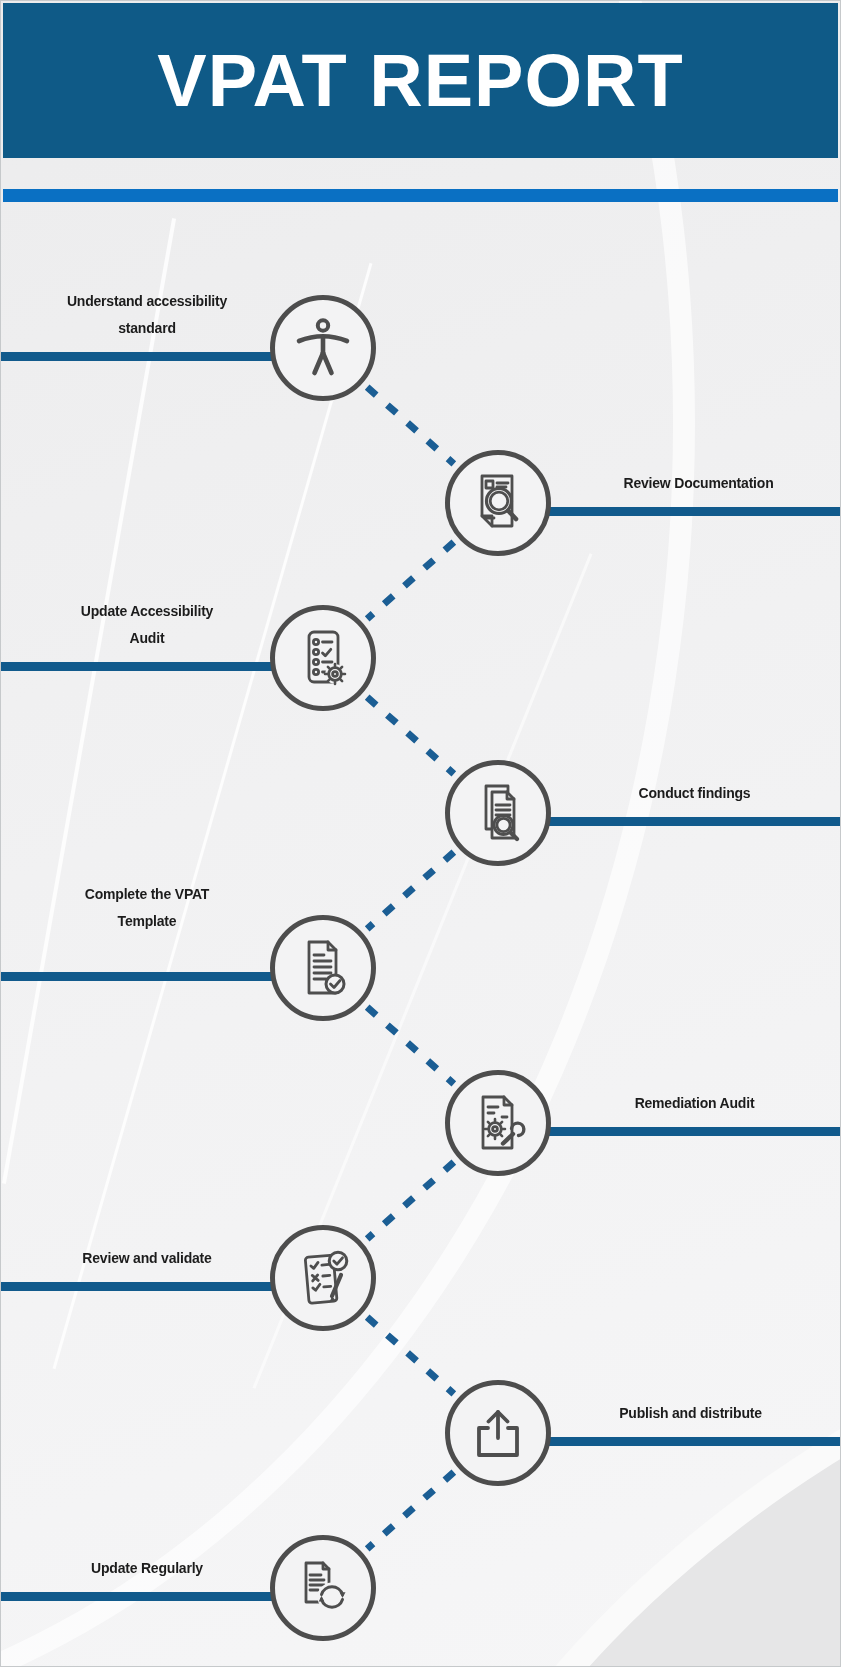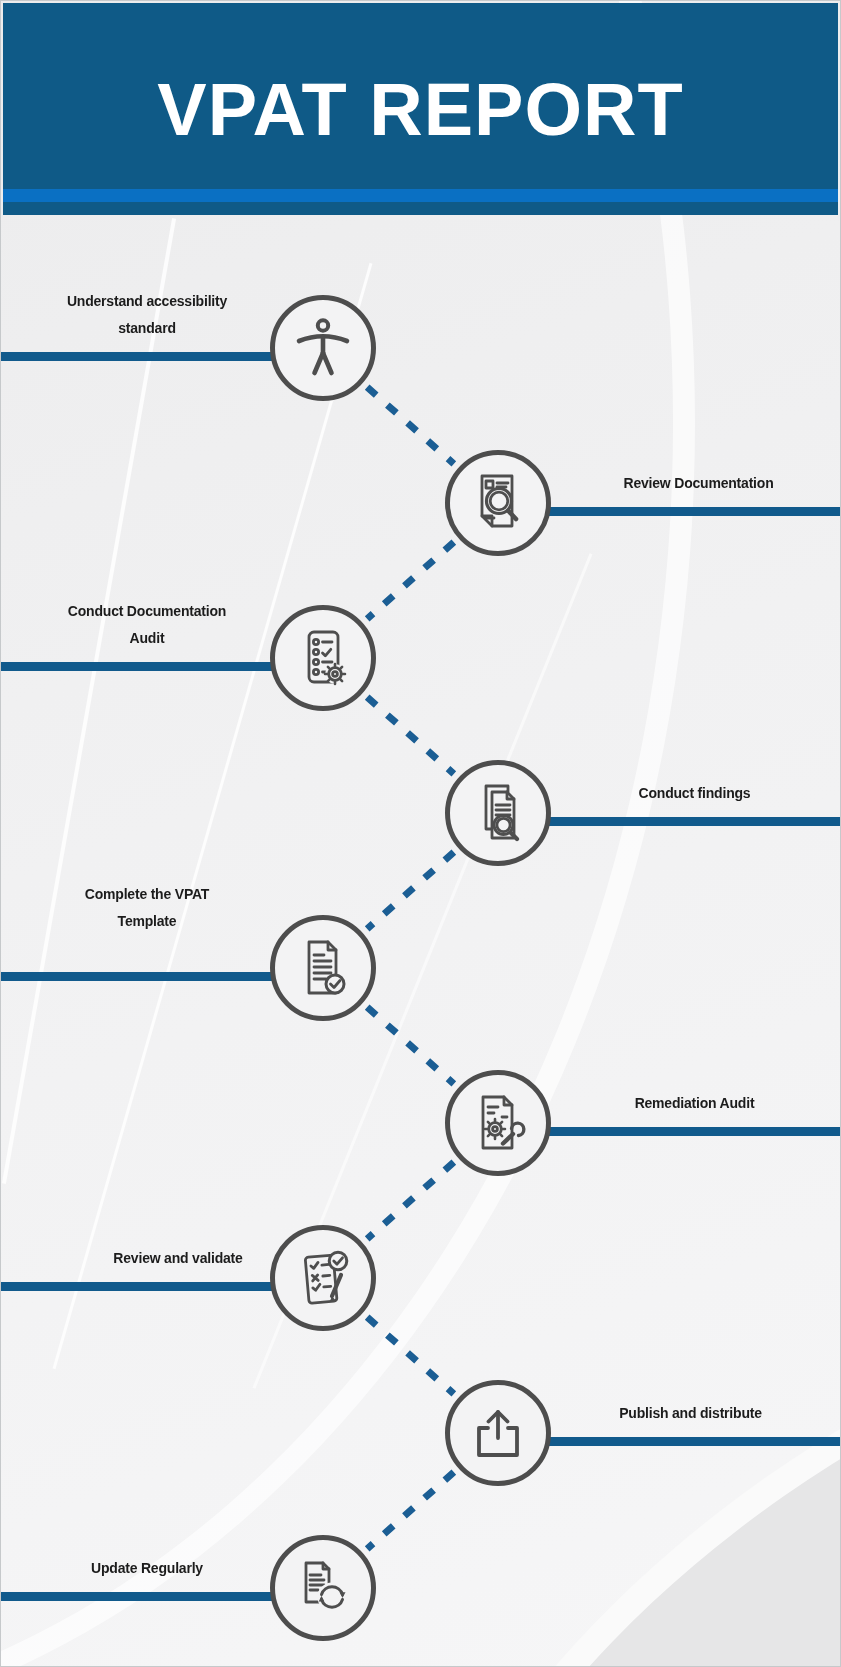--- a/index.html
+++ b/index.html
@@ -12,21 +12,21 @@
   
   .streak{position:absolute;background:rgba(255,255,255,.85);width:4px;filter:blur(.6px);}
   .streak.s1{left:86px;top:210px;height:980px;transform:rotate(10deg);}
   .streak.s2{left:210px;top:240px;height:1150px;transform:rotate(16deg);width:3px;}
   .streak.s3{left:420px;top:520px;height:900px;transform:rotate(22deg);width:3px;opacity:.7;}
   .arc1{position:absolute;left:-1350px;top:-900px;width:2000px;height:2600px;border-radius:50%;
         border:22px solid rgba(255,255,255,.65);}
   .wedge{position:absolute;left:330px;top:1210px;width:2600px;height:2000px;border-radius:50%;
          background:#e6e6e7;border:26px solid rgba(255,255,255,.8);}
   
-  .header{position:absolute;left:2px;right:2px;top:2px;height:212px;background:#0f5a87;
+  .header{position:absolute;left:2px;right:2px;top:2px;height:155px;background:#0f5a87;
           display:flex;align-items:center;justify-content:center;}
   .header h1{margin:0;color:#ffffff;font-size:74px;font-weight:bold;letter-spacing:1px;}
   .accent{position:absolute;left:2px;right:2px;top:188px;height:13px;background:#0a70c3;}
   
   #connectors{position:absolute;left:0;top:0;z-index:1;}
   
   .step-line{position:absolute;height:9px;background:#115a8c;z-index:2;}
   .step-label{position:absolute;z-index:3;text-align:center;color:#1c1c1c;
               font-size:14px;font-weight:bold;line-height:27px;letter-spacing:-.2px;
               white-space:pre-line;}
@@ -81,21 +81,21 @@
     <path d="M16 45 H26 V55"></path>
     <rect x="20" y="10" width="7" height="7"></rect>
     <path d="M31 12 H42 M31 16 H40"></path>
     <path d="M20 47 H28"></path>
     <circle cx="33" cy="30" r="12.5" fill="#f3f3f4" stroke-width="3.2"></circle>
     <circle cx="33" cy="30" r="8.8"></circle>
     <path d="M42.5 40 L50 48" stroke-width="4.6"></path>
   </svg>
 </div>
       <div class="step-line" style="top: 661px; left: 0px; width: 271px;"></div>
-      <div class="step-label" style="bottom: 1014px; left: 0px; width: 292px;">Conduct Documentation
+      <div class="step-label" style="bottom: 1014px; left: 0px; width: 292px;">Update Accessibility
 Audit</div>
       <div class="step-circle" style="left: 269px; top: 604px;">
   <svg viewBox="0 0 64 64" width="64" height="64" fill="none" stroke="#4e4e4e" stroke-width="2.8" stroke-linecap="round" stroke-linejoin="round">
     <rect x="18" y="6" width="29" height="50" rx="5"></rect>
     <circle cx="25" cy="16" r="2.6"></circle>
           <path d="M31.5 16 H41"></path>
     <circle cx="25" cy="26" r="2.6"></circle>
           <path d="M31.5 27 l2.8 2.8 l5.5 -6.5"></path>
     <circle cx="25" cy="36" r="2.6"></circle>
           <path d="M31.5 36 H41"></path>
@@ -141,21 +141,21 @@
     <path d="M22 16 H32 M22 22 H28 M36 26 H41"></path>
     <circle cx="29" cy="38" r="10" fill="#f3f3f4" stroke="none"></circle>
     <circle cx="29" cy="38" r="6.3"></circle>
           <circle cx="29" cy="38" r="2.4"></circle>
     <path stroke-width="2.6" d="M36 38 H39 M22 38 H19 M29 45 V48 M29 31 V28 M33.9 42.9 L36.1 45.1 M24.1 42.9 L21.9 45.1 M33.9 33.1 L36.1 30.9 M24.1 33.1 L21.9 30.9"></path>
     <path d="M37 52.5 L47 43" stroke-width="4.4"></path>
     <path d="M45.5 37.5 A6.2 6.2 0 1 1 52.5 44.5" stroke-width="3.4"></path>
   </svg>
 </div>
       <div class="step-line" style="top: 1281px; left: 0px; width: 271px;"></div>
-      <div class="step-label" style="bottom: 394px; left: 0px; width: 292px; padding-left: 31px;">Review and validate</div>
+      <div class="step-label" style="bottom: 394px; left: 0px; width: 292px;">Review and validate</div>
       <div class="step-circle" style="left: 269px; top: 1224px;">
   <svg viewBox="0 0 64 64" width="64" height="64" fill="none" stroke="#4e4e4e" stroke-width="2.8" stroke-linecap="round" stroke-linejoin="round">
     <g transform="rotate(-5 32 32)">
       <rect x="16" y="10" width="28" height="46" rx="3"></rect>
       <path d="M21 19 l2.6 2.6 l4.8 -5.6"></path>
             <path d="M32 19 H39"></path>
       <path d="M21.5 28.5 l5.5 5.5 M27 28.5 l-5.5 5.5"></path>
             <path d="M32 30 H39"></path>
       <path d="M21 41 l2.6 2.6 l4.8 -5.6"></path>
             <path d="M32 41 H39"></path>

